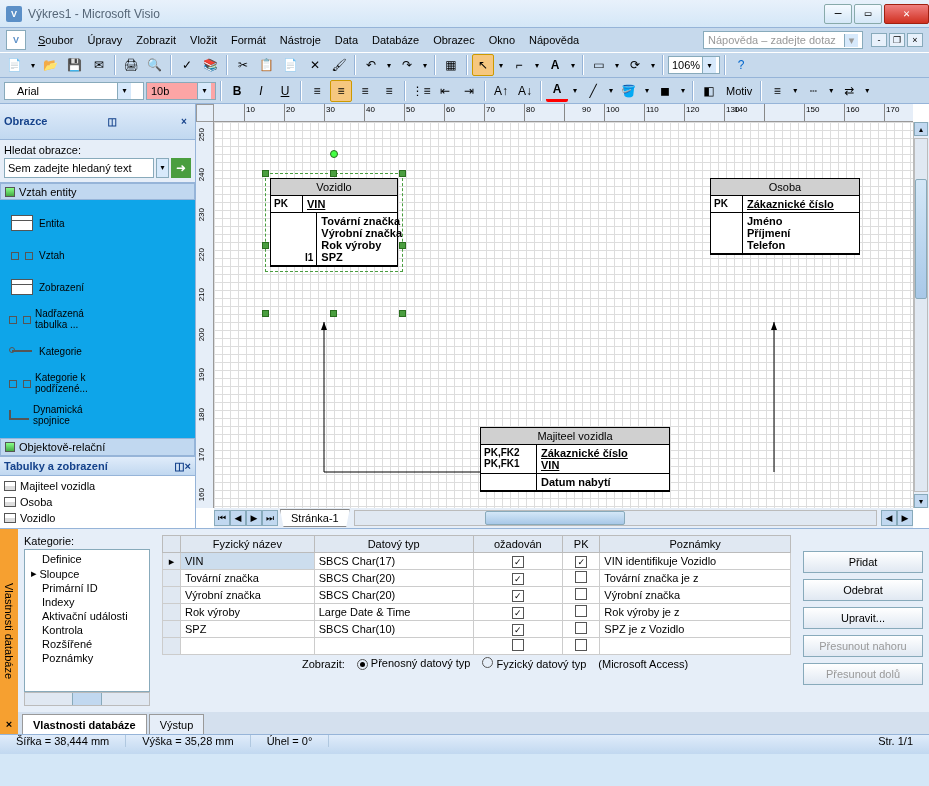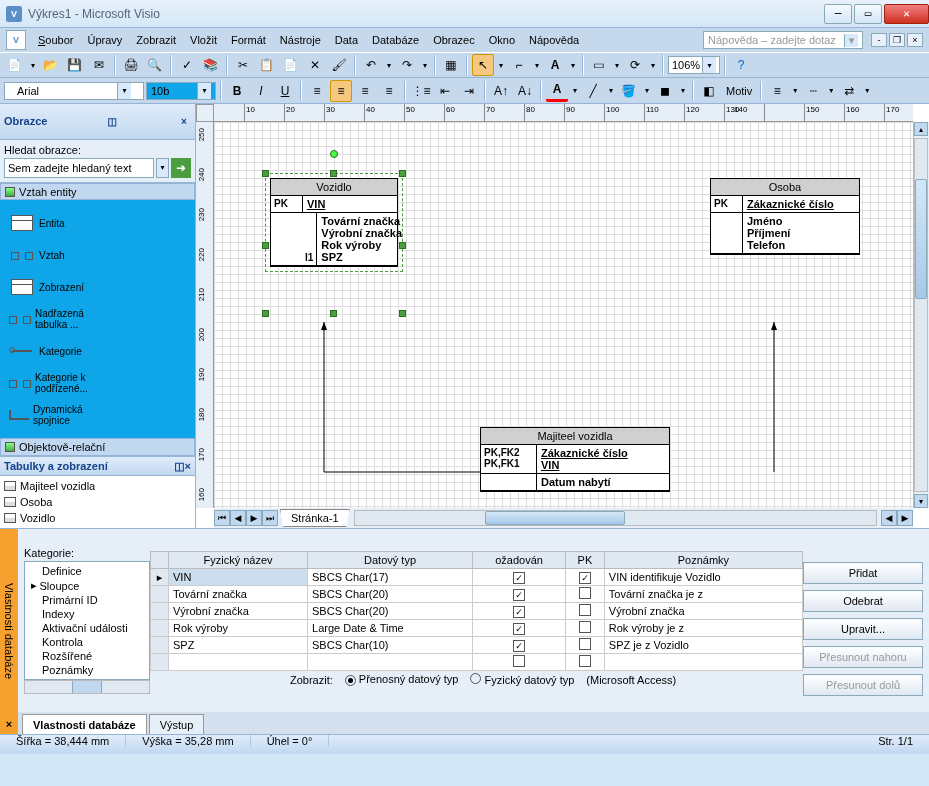--- a/index.html
+++ b/index.html
@@ -18,21 +18,21 @@
 .help-box .dd{margin-left:auto;width:14px;text-align:center;background:#d7e9fb;border-left:1px solid #8ab;}
 .mdi-btns{display:flex;gap:2px;margin-left:6px;}
 .mdi-btn{width:16px;height:14px;border:1px solid #8ab;font-size:9px;display:flex;align-items:center;justify-content:center;background:#e8f1fb;cursor:pointer;}
 .toolbar { height: 26px; background: #c6d9ec; border-top:1px solid #fff;border-bottom:1px solid #96b4d8; display: flex; align-items: center; padding: 0 4px; gap: 2px; }
 .tbtn { width: 22px; height: 22px; display: flex; align-items: center; justify-content: center; cursor: pointer; border-radius:2px;font-size:12px;}
 .tsep{width:2px;height:20px;border-left:1px solid #96b4d8;border-right:1px solid #fff;margin:0 2px;}
 .tdd{width:10px;font-size:8px;display:flex;align-items:center;justify-content:center;cursor:pointer;}
 .zoom-box{width:52px;height:18px;border:1px solid #8ab;background:#fff;padding:0 3px;font-size:11px;display:flex;align-items:center;}
 .toolbar2 { height: 26px; background: #c6d9ec; border-bottom:1px solid #96b4d8; display: flex; align-items: center; padding: 0 4px; gap: 2px; }
 .font-box{width:140px;height:18px;border:1px solid #8ab;background:#fff;padding:0 12px;display:flex;align-items:center;}
-.size-box{width:70px;height:18px;border:1px solid #8ab;background:#0ea5e9;padding:0 4px;display:flex;align-items:center;}
+.size-box{width:70px;height:18px;border:1px solid #8ab;background:#fca5a5;padding:0 4px;display:flex;align-items:center;}
 .ddarrow{margin-left:auto;font-size:8px;background:#d7e9fb;width:14px;text-align:center;border-left:1px solid #8ab;height:100%;display:flex;align-items:center;justify-content:center;}
 .main-area{display:flex;height:424px;}
 .left-panel{width:196px;background:#e6eef8;border-right:1px solid #96b4d8;display:flex;flex-direction:column;}
 .panel-header{height:36px;background:linear-gradient(#e0ecfa,#c1d8f0);border-bottom:1px solid #96b4d8;display:flex;align-items:center;padding:0 4px;color:#15428b;font-weight:bold;}
 .panel-header .pbtn{margin-left:auto;width:14px;height:14px;font-size:10px;display:flex;align-items:center;justify-content:center;cursor:pointer;}
 .search-sec{padding:4px;background:#e6eef8;border-bottom:1px solid #96b4d8;}
 .search-row{display:flex;gap:2px;margin-top:2px;}
 .search-input{flex:1;height:20px;border:1px solid #8ab;background:#fff;padding:0 3px;font-size:11px;}
 .go-btn{width:22px;height:20px;background:#4a9e3f;color:#fff;display:flex;align-items:center;justify-content:center;font-size:12px;cursor:pointer;}
 .cat-header{height:18px;background:#c1d8f0;border:1px solid #96b4d8;display:flex;align-items:center;padding:0 4px;}
@@ -73,21 +73,21 @@
 .sb-track{flex:1;height:16px;background:#e0e8f2;border:1px solid #bbb;margin:0 4px;position:relative;}
 .sb-thumb{position:absolute;height:14px;background:linear-gradient(#d4e7f7,#a8c8e8);border:1px solid #8ab;border-radius:2px;}
 .scroll-v{position:absolute;top:18px;right:0;width:16px;bottom:20px;background:#e6eef8;border-left:1px solid #bbb;}
 .scroll-v .sb-track{width:14px;height:calc(100% - 32px);margin:16px 0;}
 .scroll-v .sb-thumb{width:12px;left:0;}
 .scroll-v .sb-btn{position:absolute;width:14px;height:14px;background:#c1d8f0;border:1px solid #8ab;left:0;font-size:8px;display:flex;align-items:center;justify-content:center;}
 .bottom-panel{height:206px;background:#e6eef8;border-top:1px solid #96b4d8;display:flex;}
 .side-tab{width:18px;background:#f6a030;writing-mode:vertical-rl;display:flex;align-items:center;justify-content:center;font-size:11px;padding:8px 0;position:relative;}
 .side-tab .closex{writing-mode:horizontal-tb;position:absolute;bottom:4px;font-weight:bold;cursor:pointer;}
 .bp-content{flex:1;display:flex;flex-direction:column;}
-.bp-top{display:flex;flex:1;padding:6px;gap:0;align-items:center;}
+.bp-top{display:flex;flex:1;padding:6px;gap:12px;}
 .cat-box{width:126px;display:flex;flex-direction:column;}
 .cat-box .lbl{font-size:11px;margin-bottom:2px;}
 .cat-list{flex:1;background:#fff;border:1px solid #8ab;padding:2px;overflow:hidden;}
 .cat-li{padding:1px 4px;font-size:11px;cursor:pointer;display:flex;align-items:center;gap:3px;}
 .col-table{flex:1;}
 .col-grid{width:100%;border-collapse:collapse;background:#fff;font-size:11px;}
 .col-grid th{background:#e0e8f2;border:1px solid #bbb;padding:2px 4px;font-weight:normal;text-align:center;}
 .col-grid td{border:1px solid #ccc;padding:1px 4px;text-align:left;height:17px;}
 .col-grid td.ctr{text-align:center;}
 .chk{width:12px;height:12px;border:1px solid #555;display:inline-flex;align-items:center;justify-content:center;font-size:9px;background:#fff;}
@@ -355,21 +355,21 @@
           <div class="rlabel" style="left: 152px;">40</div>
           <div class="rtick" style="left: 190px;"></div>
           <div class="rlabel" style="left: 192px;">50</div>
           <div class="rtick" style="left: 230px;"></div>
           <div class="rlabel" style="left: 232px;">60</div>
           <div class="rtick" style="left: 270px;"></div>
           <div class="rlabel" style="left: 272px;">70</div>
           <div class="rtick" style="left: 310px;"></div>
           <div class="rlabel" style="left: 312px;">80</div>
           <div class="rtick" style="left: 350px;"></div>
-          <div class="rlabel" style="left: 352px; text-align: right;">90</div>
+          <div class="rlabel" style="left: 368px; text-align: right;">90</div>
           <div class="rtick" style="left: 390px;"></div>
           <div class="rlabel" style="left: 392px;">100</div>
           <div class="rtick" style="left: 430px;"></div>
           <div class="rlabel" style="left: 432px;">110</div>
           <div class="rtick" style="left: 470px;"></div>
           <div class="rlabel" style="left: 472px;">120</div>
           <div class="rtick" style="left: 510px;"></div>
           <div class="rlabel" style="left: 512px;">130</div>
           <div class="rtick" style="left: 550px;"></div>
           <div class="rlabel" style="left: 520px;">140</div>

